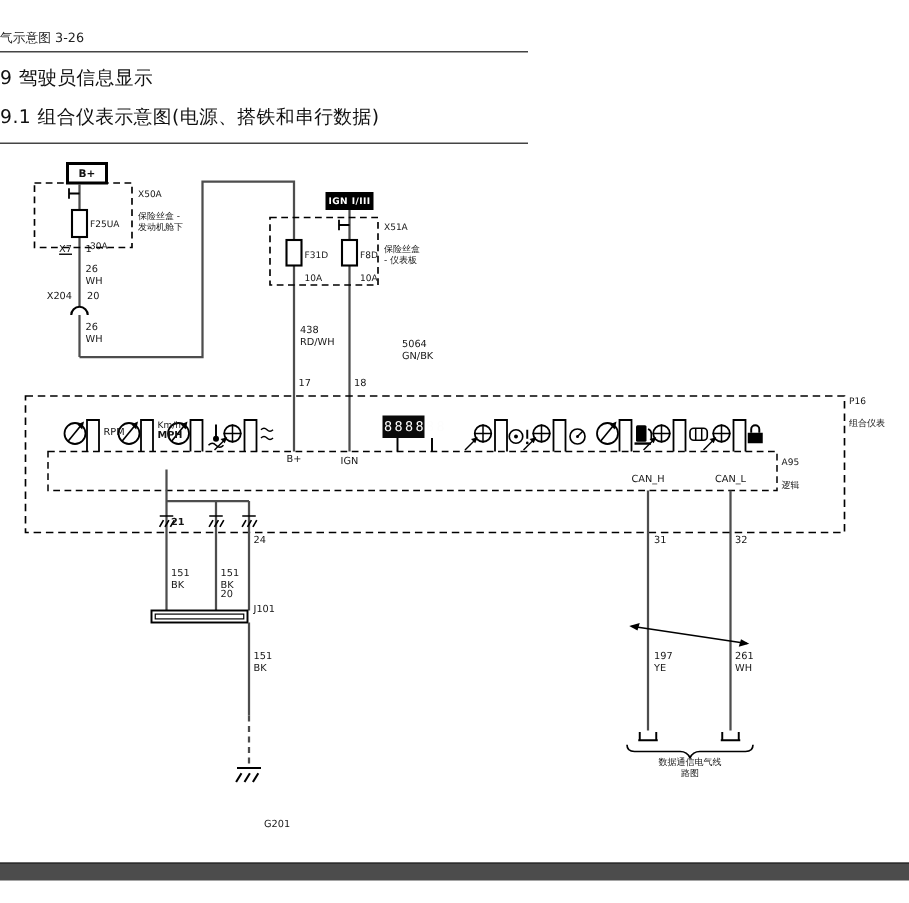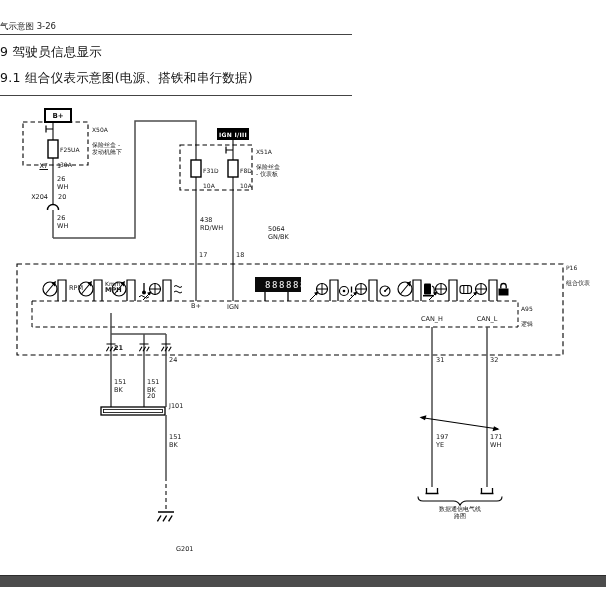--- a/index.html
+++ b/index.html
@@ -8,21 +8,21 @@
   .lbl{position:absolute;font-size:6.5px;line-height:1.22;color:#151515;white-space:pre-line;}
   .s6{font-size:6px;}
   .ctr{text-align:center;}
   .rt{text-align:right;}
   .t1{font-size:8.5px;color:#222;}
   .t2{font-size:12.5px;color:#111;letter-spacing:0.3px;}
   .powerbox{position:absolute;border:2.2px solid #000;background:#fff;display:flex;
             align-items:center;justify-content:center;font-size:7px;font-weight:bold;}
   .ignbox{position:absolute;background:#000;color:#fff;display:flex;align-items:center;
           justify-content:center;font-size:6px;font-weight:bold;letter-spacing:0.3px;}
-  .segdisp{position:absolute;left:255px;top:277px;width:46px;height:15px;background:#0a0a0a;
+  .segdisp{position:absolute;left:255px;top:277px;width:28px;height:15px;background:#0a0a0a;
            color:#fdfdfd;font-family:"DejaVu Sans Mono","Liberation Mono",monospace;
            font-size:9px;letter-spacing:1.6px;display:flex;align-items:center;justify-content:center;
            padding-left:16px;box-sizing:border-box;}
   .footerbar{position:absolute;left:0;top:575px;width:606px;height:11px;
              background:#4c4c4c;border-top:1px solid #2d2d2d;}
   svg{position:absolute;left:0;top:0;}
 </style>
 </head>
 <body>
 
@@ -302,19 +302,19 @@
 BK</div>
   <div class="lbl" style="left:169px;top:403px;">J101</div>
   <div class="lbl" style="left:169px;top:434px;">151
 BK</div>
   <div class="lbl" style="left:176px;top:546px;">G201</div>
 
   <div class="lbl" style="left:436px;top:357px;">31</div>
   <div class="lbl" style="left:490px;top:357px;text-align:center;">32</div>
   <div class="lbl" style="left:436px;top:434px;">197
 YE</div>
-  <div class="lbl" style="left:490px;top:434px;">171
+  <div class="lbl" style="left:490px;top:434px;">261
 WH</div>
   <div class="lbl ctr s6" style="left:405px;top:505px;width:110px;">数据通信电气线
 路图</div>
 
   <div class="footerbar"></div>
 </div>
 
 </body></html>

